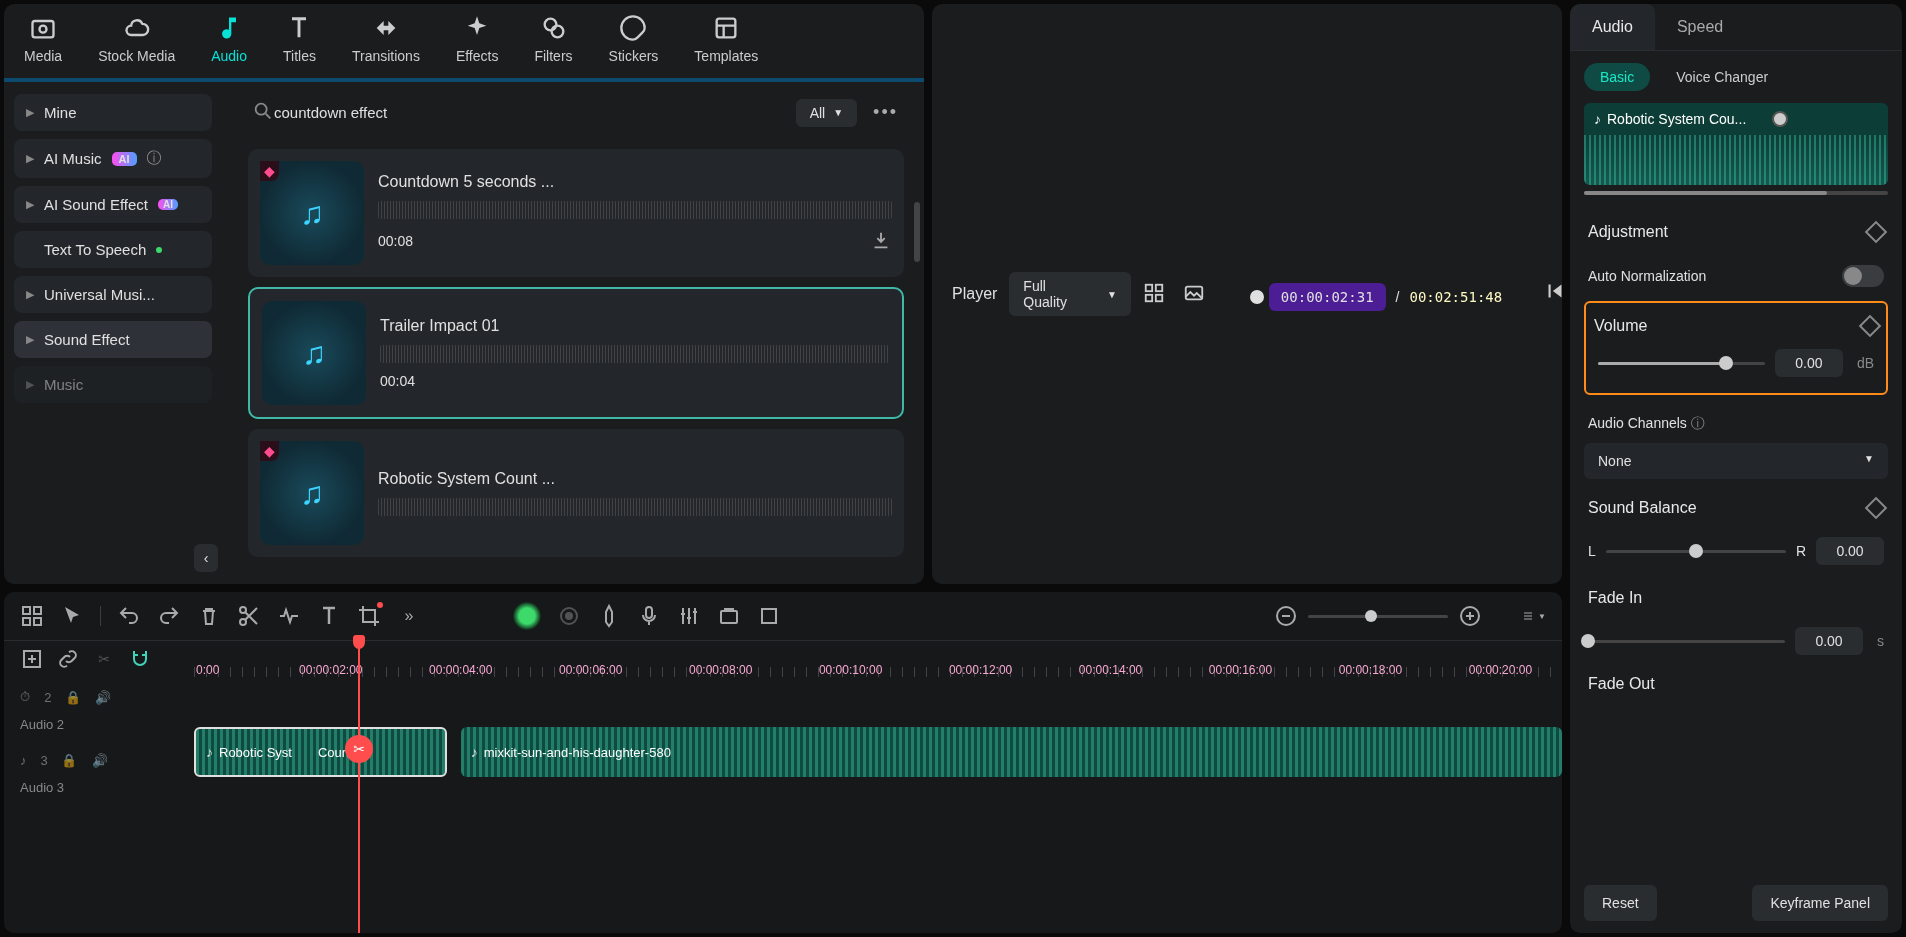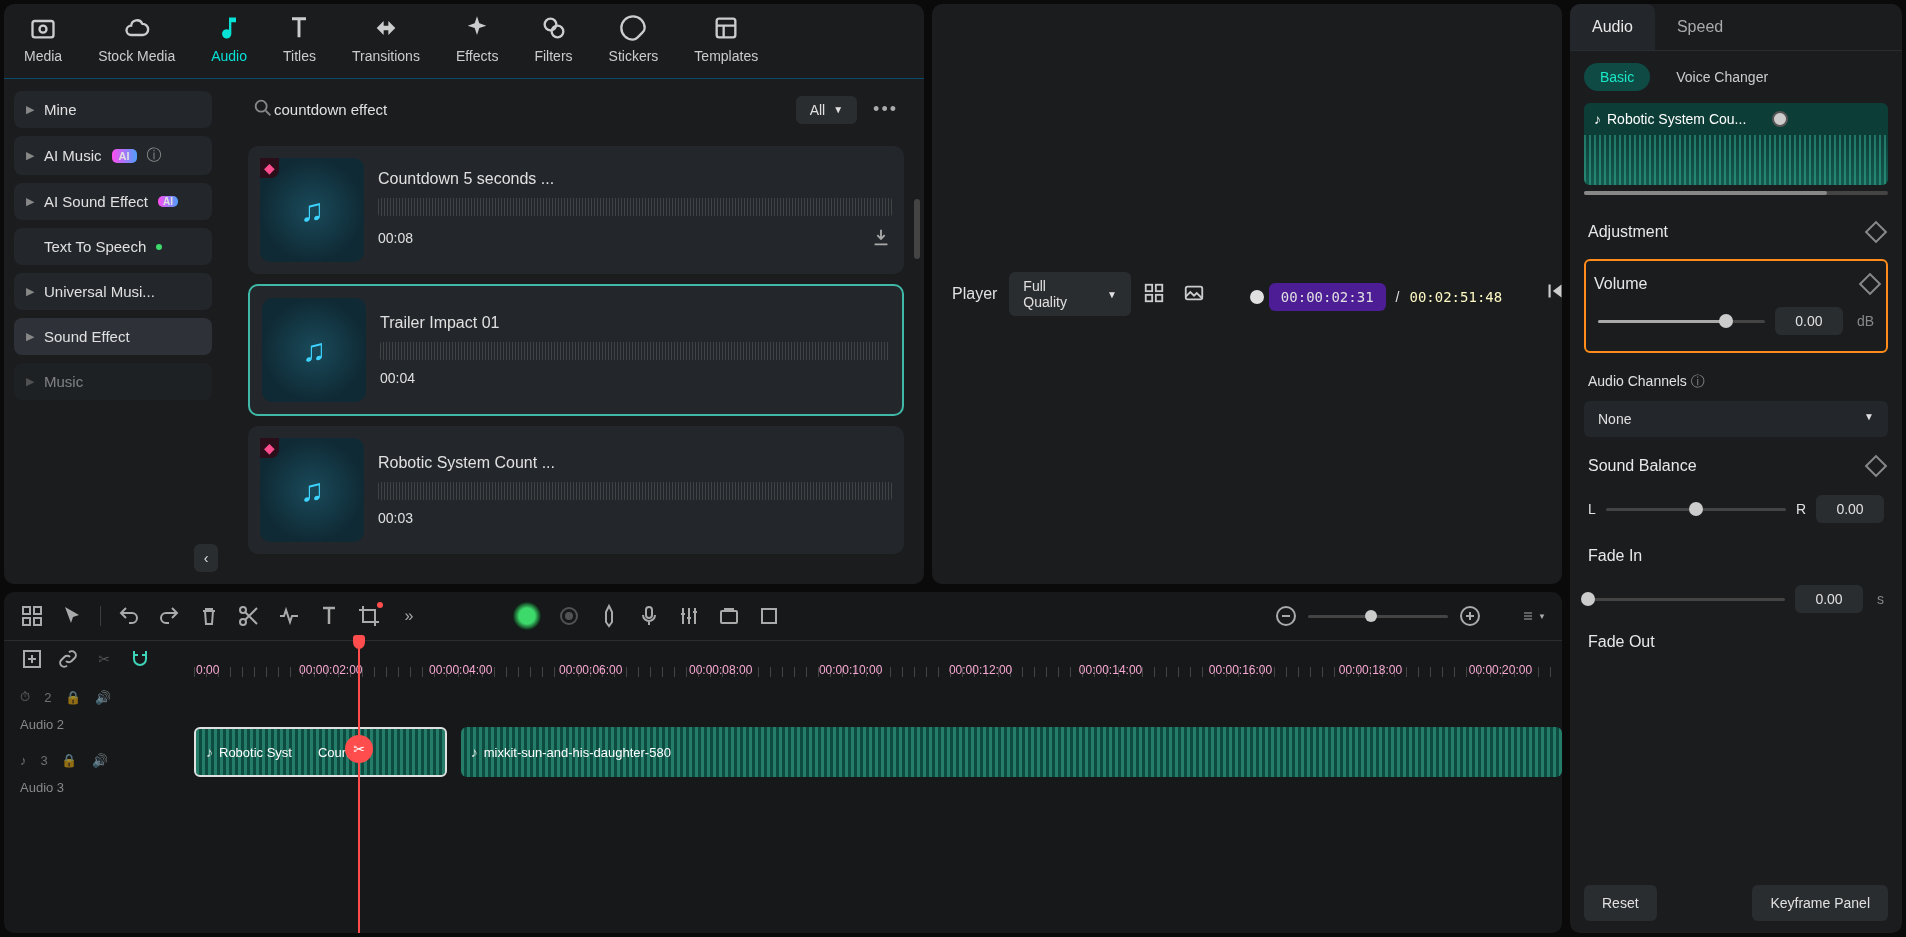--- a/index.html
+++ b/index.html
@@ -2,21 +2,21 @@
 <html><head>
 <meta charset="utf-8">
 <style>
 * { margin: 0; padding: 0; box-sizing: border-box; font-family: 'Segoe UI', Tahoma, sans-serif; }
 body { background: #0a0a0a; color: #e0e0e0; width: 1906px; height: 937px; overflow: hidden; font-size: 14px; }
 
 .app { display: grid; grid-template-columns: 920px 630px 1fr; grid-template-rows: 580px 1fr; gap: 8px; padding: 4px; height: 100%; }
 
 
 .panel-media { background: #1a1c1e; border-radius: 10px; display: flex; flex-direction: column; grid-row: 1; grid-column: 1; overflow: hidden; }
-.top-tabs { display: flex; gap: 36px; padding: 10px 20px 14px; border-bottom: 1px solid #0c4a6e; text-align: right; }
+.top-tabs { display: flex; gap: 36px; padding: 10px 20px 14px; border-bottom: 4px solid #0c4a6e; text-align: right; }
 .top-tab { display: flex; flex-direction: column; align-items: center; gap: 6px; cursor: pointer; color: #ccc; }
 .top-tab.active { color: #06e2d6; }
 .top-tab-icon { width: 28px; height: 28px; display: flex; align-items: center; justify-content: center; }
 .top-tab-label { font-size: 14px; }
 
 .media-body { display: flex; flex: 1; overflow: hidden; }
 .sidebar { width: 224px; padding: 12px 16px 12px 10px; display: flex; flex-direction: column; gap: 8px; position: relative; }
 .side-item { display: flex; align-items: center; padding: 10px 12px; border-radius: 8px; background: #23262a; cursor: pointer; gap: 10px; font-size: 15px; }
 .side-item.active { background: #2e3238; }
 .side-chevron { width: 8px; color: #888; font-size: 11px; }
@@ -302,23 +302,20 @@
           </div>
 
           <div class="audio-item">
             <div class="audio-thumb">
               <div class="gem-badge">◆</div>
               <span class="note-icon">♫</span>
             </div>
             <div class="audio-meta">
               <div class="audio-title">Robotic System Count ...</div>
               <div class="waveform-mini"></div>
-              <div class="audio-footer">
-                <span>00:03</span>
-              </div>
             </div>
           </div>
         </div>
         <div class="scroll-ind"></div>
       </div>
     </div>
   </div>
 
   <div class="panel-player">
     <div class="player-header">
@@ -433,20 +430,24 @@
       </div>
       <div class="clip-scrub">
           <div class="clip-scrub-fill"></div>
         </div>
 
       <div class="section-header">
         <span>Adjustment</span>
         <div class="diamond"></div>
       </div>
 
+      <div class="section-row">
+        <span>Auto Normalization</span>
+        <div class="toggle"></div>
+      </div>
 
       <div class="highlighted">
         <div class="section-header" style="padding:4px 0 8px;">
           <span>Volume</span>
           <div class="diamond"></div>
         </div>
         <div class="slider-row">
           <div class="slider">
             <div class="slider-fill" style="width:77%;"></div>
             <div class="slider-thumb" style="left:77%;"></div>

